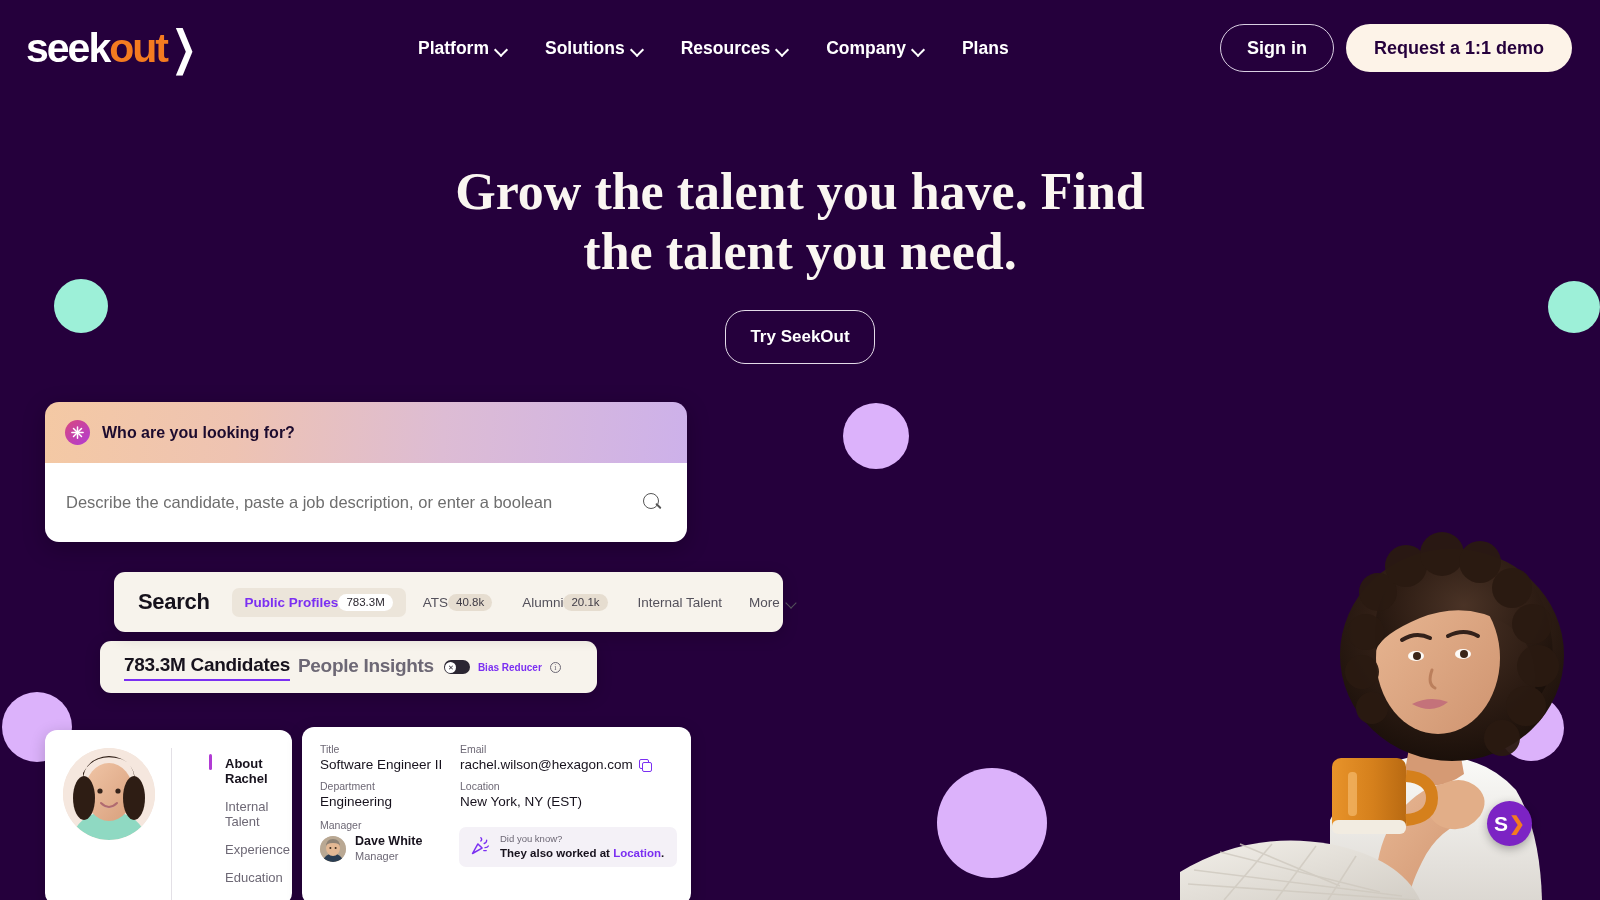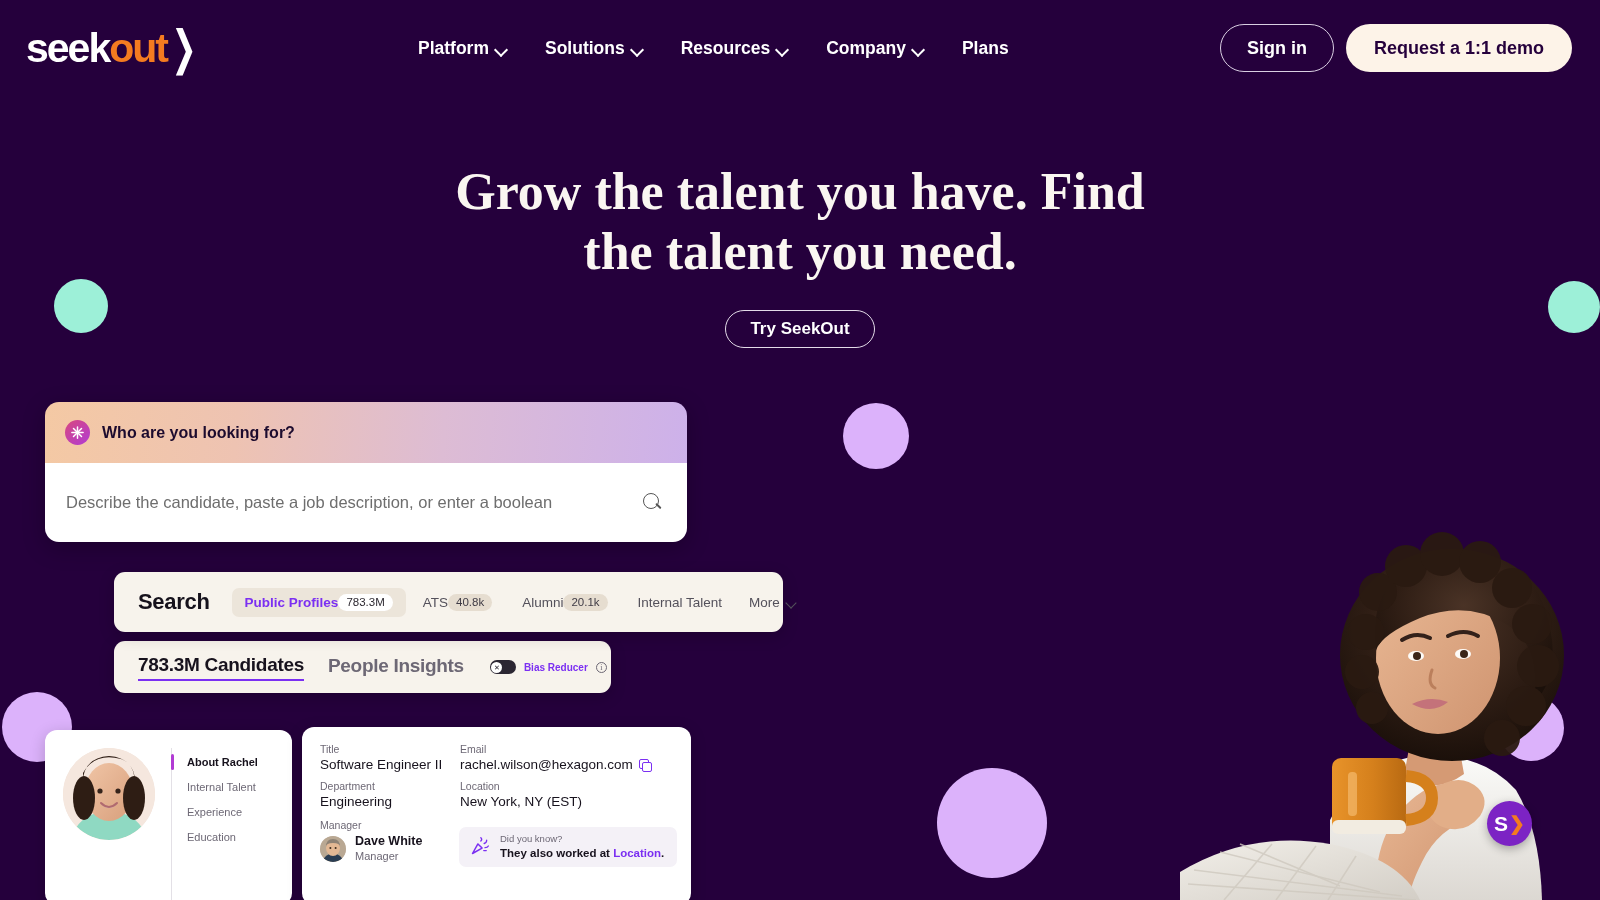--- a/index.html
+++ b/index.html
@@ -103,21 +103,21 @@
     display: flex; justify-content: center; align-items: center; gap: 22px;
   }
   .btn-primary {
     height: 38px; padding: 0 24px; border: none; border-radius: 20px;
     background: #f47b20; color: #1c0b00;
     font-size: 17px; font-weight: 600; cursor: pointer;
     font-family: "Liberation Sans", sans-serif;
     display:flex; align-items:center; justify-content:center;
   }
   .btn-secondary {
-    height: 38px; padding: 0 24px; border: 1.5px solid #e3dbe8; border-radius: 20px;
+    height: 54px; padding: 0 24px; border: 1.5px solid #e3dbe8; border-radius: 20px;
     background: transparent; color: #ffffff;
     font-size: 17px; font-weight: 600; cursor: pointer;
     font-family: "Liberation Sans", sans-serif;
     display:flex; align-items:center; justify-content:center;
   }
 
   
   .ai-card {
     position: absolute; left: 45px; top: 402px;
     width: 642px; border-radius: 14px;
@@ -186,24 +186,24 @@
   .src-more { display:flex; align-items:center; gap:7px; font-size: 13.5px; color:#54515b; padding: 6px 10px; cursor:pointer; }
   .chev-dark { width: 10px; height: 7px; position: relative; display:inline-block; }
   .chev-dark::before {
     content:""; position:absolute; left:0; top:0; width:7px; height:7px;
     border-right:1.6px solid #54515b; border-bottom:1.6px solid #54515b;
     transform: rotate(45deg);
   }
 
   
   .results-card {
-    position: absolute; left: 114px; top: 641px;
+    position: absolute; left: 100px; top: 641px;
     width: 497px; height: 52px; border-radius: 11px;
     background: #f7f3ec; z-index: 23;
-    display: flex; align-items: center; padding-left: 24px; gap: 24px;
+    display: flex; align-items: center; padding-left: 24px; gap: 8px;
     box-shadow: 0 4px 16px rgba(0,0,0,0.18);
   }
   .res-tab {
     font-size: 19px; font-weight: 700; color: #17121d; cursor: pointer;
     padding-bottom: 3px; letter-spacing: -0.3px;
   }
   .res-tab.active { border-bottom: 2.5px solid #7b2ff2; }
   .res-tab.inactive { color: #6d6875; font-weight: 600; }
   .bias-group { display: flex; align-items: center; gap: 8px; margin-left: 2px; }
   .toggle {
@@ -230,21 +230,21 @@
     background: #ffffff; z-index: 22;
     display: flex; padding: 18px 0 0 18px; gap: 16px;
     box-shadow: 0 4px 16px rgba(0,0,0,0.2);
   }
   .avatar-big {
     width: 92px; height: 92px; border-radius: 50%; flex: 0 0 auto;
     background: #f2e3da; overflow: hidden; position: relative;
   }
   .profile-nav { border-left: 1px solid #e3e0e6; padding-left: 15px; padding-top: 8px; }
   .pnav-item {
-    font-size: 11px; color: #6d6875; margin-bottom: 13px; cursor: pointer; position: relative;
+    font-size: 13px; color: #6d6875; margin-bottom: 13px; cursor: pointer; position: relative; margin-left: 38px;
   }
   .pnav-item.active { color: #17121d; font-weight: 700; }
   .pnav-item.active::before {
     content:""; position:absolute; left:-16px; top:-2px; width:2.5px; height:16px;
     background:#b13bd4; border-radius:2px;
   }
 
   .profile-right {
     position: absolute; left: 302px; top: 727px;
     width: 389px; height: 178px; border-radius: 12px;

